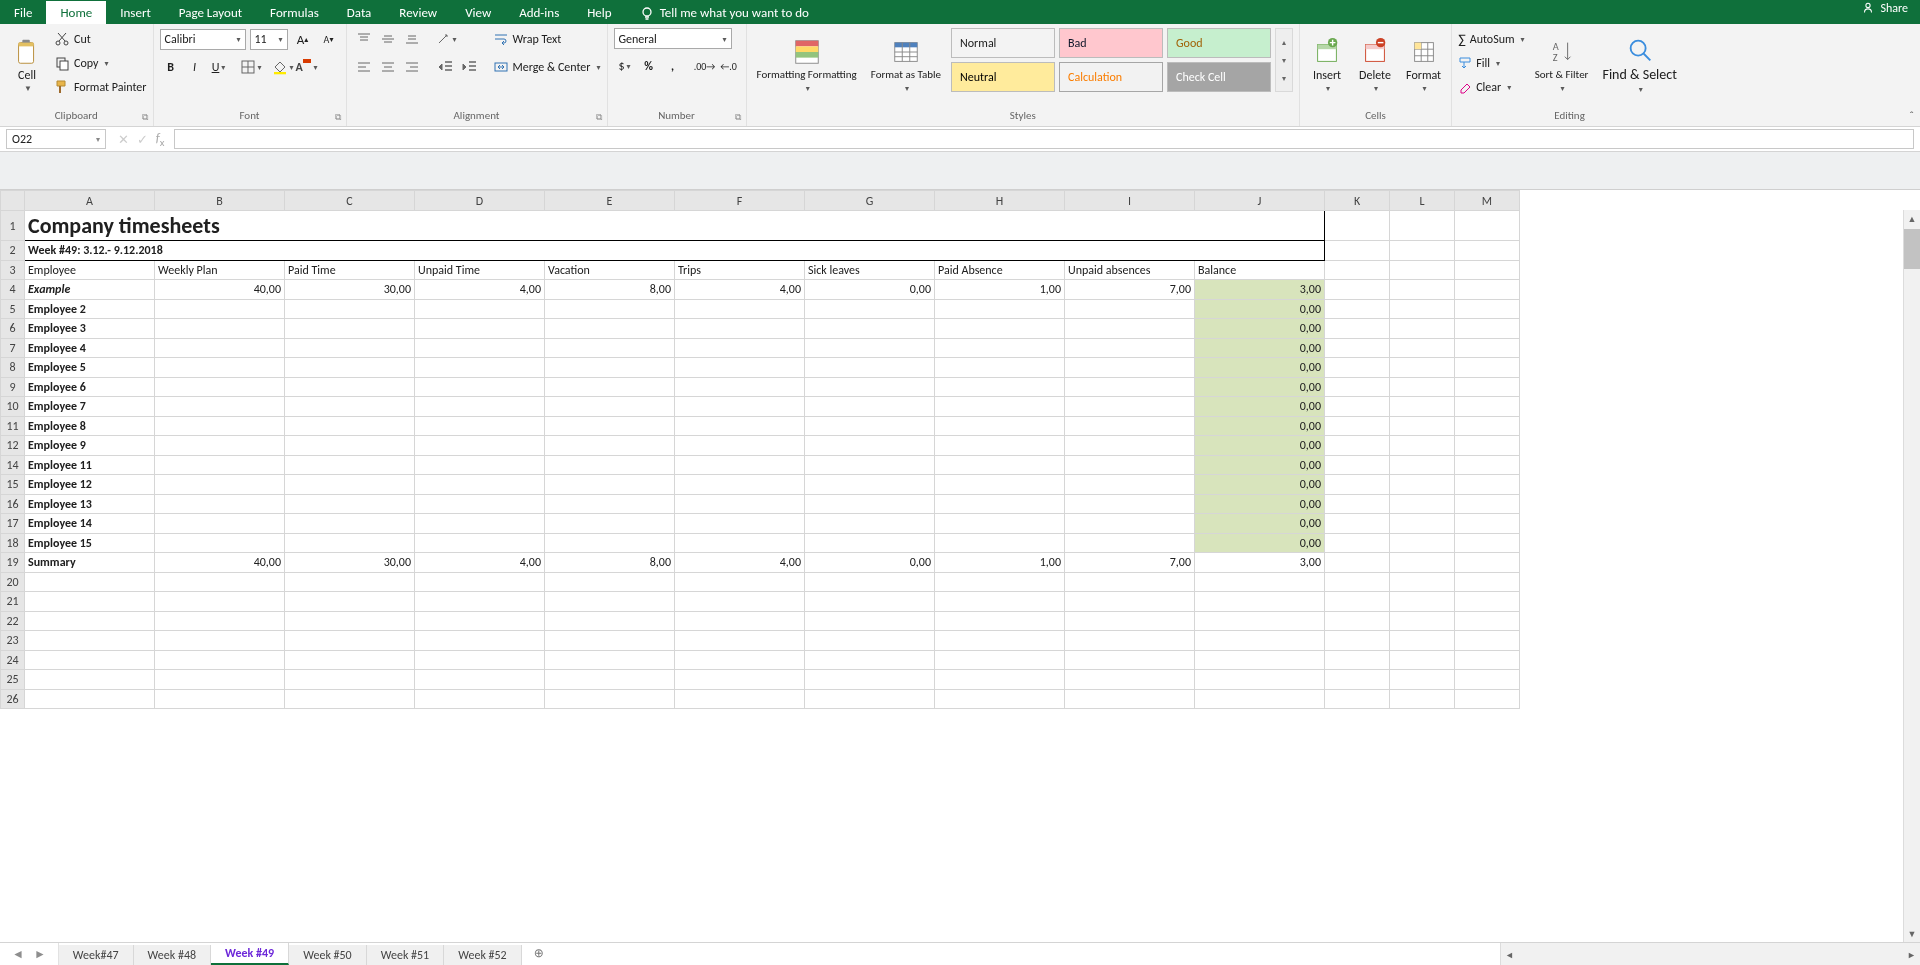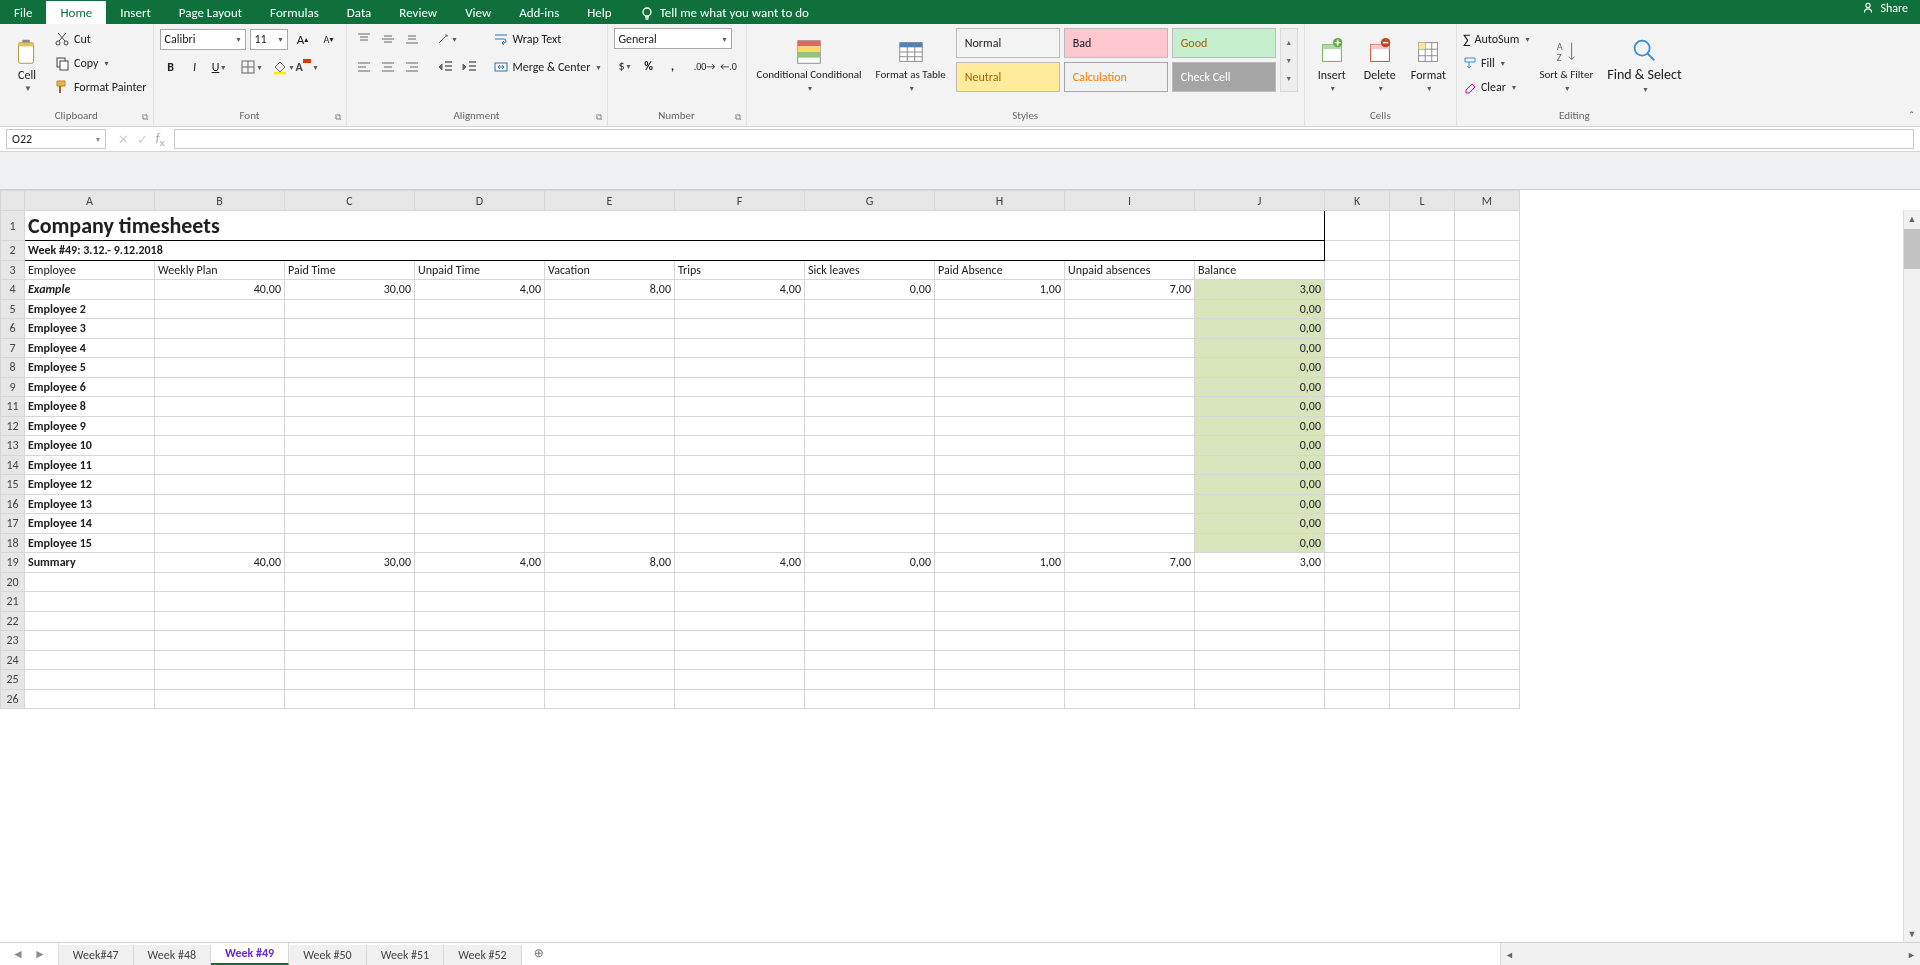--- a/index.html
+++ b/index.html
@@ -30,21 +30,21 @@
 .numfmt{width:118px;height:21px;border:1px solid #a9a9a9;background:#fff;display:flex;align-items:center;padding:0 4px;font-size:12px}
 
 .icon-btn{width:22px;height:22px;display:flex;align-items:center;justify-content:center}
 .icon-btn svg{width:16px;height:16px}
 
 .styles-pane{display:flex;gap:4px}
 .styles-col{display:flex;flex-direction:column;gap:4px}
 .style-chip{width:104px;height:30px;border:1px solid #bcbcbc;display:flex;align-items:center;padding:0 8px;font-size:12px}
 .style-good{background:#c6efce;color:#a16207}
 .style-bad{background:#ffc7ce;color:#0f172a}
-.style-neutral{background:#ffeb9c;color:#a16207}
+.style-neutral{background:#ffeb9c;color:#000000}
 .style-calc{background:#f2f2f2;color:#fa7d00;border-color:#a6a6a6}
 .style-check{background:#a5a5a5;color:#fff}
 .style-more{width:18px;display:flex;flex-direction:column;align-items:center;justify-content:center;gap:8px;height:64px;border:1px solid #d9d9d9;background:#eee}
 .style-more div{font-size:8px;color:#666}
 
 .ribbon-collapse{position:absolute;right:6px;bottom:3px;font-size:12px;color:#666}
 
 
 .fbar{height:25px;border-bottom:1px solid #d4d4d4;display:flex;align-items:stretch;background:#fff}
 .namebox{width:100px;border:1px solid #c8c8c8;margin:2px 2px 2px 6px;display:flex;align-items:center;padding:0 5px}
@@ -325,21 +325,21 @@
 
   <div class="group" style="flex:0 0 auto">
     <div class="group-body">
       <div class="big-btn">
         <svg class="big-icon" viewBox="0 0 32 32">
             <rect x="4" y="4" width="24" height="24" fill="#fff" stroke="#888"></rect>
             <rect x="4" y="4" width="24" height="6" fill="#e06666"></rect>
             <rect x="4" y="10" width="24" height="6" fill="#ffd966"></rect>
             <rect x="4" y="16" width="24" height="6" fill="#93c47d"></rect>
           </svg>
-        <span style="font-size:11px">Conditional Conditional</span>
+        <span style="font-size:11px">Formatting Formatting</span>
           <span class="dd">▾</span>
       </div>
       <div class="big-btn">
         <svg class="big-icon" viewBox="0 0 32 32">
             <rect x="4" y="6" width="24" height="20" fill="#fff" stroke="#888"></rect>
             <rect x="4" y="6" width="24" height="5" fill="#4f81bd"></rect>
             <path d="M4 16h24M4 21h24M12 6v20M20 6v20" stroke="#888"></path>
           </svg>
         <span style="font-size:11px">Format as Table</span>
           <span class="dd">▾</span>
@@ -621,54 +621,54 @@
           <td class="num"></td>
           <td class="num"></td>
           <td class="num"></td>
           <td class="num"></td>
           <td class="num balance-col">0,00</td>
           <td style="background:#fff;border-color:#d6d6d6;font-weight:400"></td>
           <td style="background:#fff;border-color:#d6d6d6;font-weight:400"></td>
           <td style="background:#fff;border-color:#d6d6d6;font-weight:400"></td>
         </tr>
         <tr>
+          <th class="rowhdr">10</th>
+          <td style="font-weight:700">Employee 7</td>
+          <td class="num"></td>
+          <td class="num"></td>
+          <td class="num"></td>
+          <td class="num"></td>
+          <td class="num"></td>
+          <td class="num"></td>
+          <td class="num"></td>
+          <td class="num"></td>
+          <td class="num balance-col">0,00</td>
+          <td style="background:#fff;border-color:#d6d6d6;font-weight:400"></td>
+          <td style="background:#fff;border-color:#d6d6d6;font-weight:400"></td>
+          <td style="background:#fff;border-color:#d6d6d6;font-weight:400"></td>
+        </tr>
+        <tr>
           <th class="rowhdr">11</th>
           <td style="font-weight:700">Employee 8</td>
           <td class="num"></td>
           <td class="num"></td>
           <td class="num"></td>
           <td class="num"></td>
           <td class="num"></td>
           <td class="num"></td>
           <td class="num"></td>
           <td class="num"></td>
           <td class="num balance-col">0,00</td>
           <td style="background:#fff;border-color:#d6d6d6;font-weight:400"></td>
           <td style="background:#fff;border-color:#d6d6d6;font-weight:400"></td>
           <td style="background:#fff;border-color:#d6d6d6;font-weight:400"></td>
         </tr>
         <tr>
           <th class="rowhdr">12</th>
           <td style="font-weight:700">Employee 9</td>
-          <td class="num"></td>
-          <td class="num"></td>
-          <td class="num"></td>
-          <td class="num"></td>
-          <td class="num"></td>
-          <td class="num"></td>
-          <td class="num"></td>
-          <td class="num"></td>
-          <td class="num balance-col">0,00</td>
-          <td style="background:#fff;border-color:#d6d6d6;font-weight:400"></td>
-          <td style="background:#fff;border-color:#d6d6d6;font-weight:400"></td>
-          <td style="background:#fff;border-color:#d6d6d6;font-weight:400"></td>
-        </tr>
-        <tr>
-          <th class="rowhdr">13</th>
-          <td style="font-weight:700">Employee 10</td>
           <td class="num"></td>
           <td class="num"></td>
           <td class="num"></td>
           <td class="num"></td>
           <td class="num"></td>
           <td class="num"></td>
           <td class="num"></td>
           <td class="num"></td>
           <td class="num balance-col">0,00</td>
           <td style="background:#fff;border-color:#d6d6d6;font-weight:400"></td>

